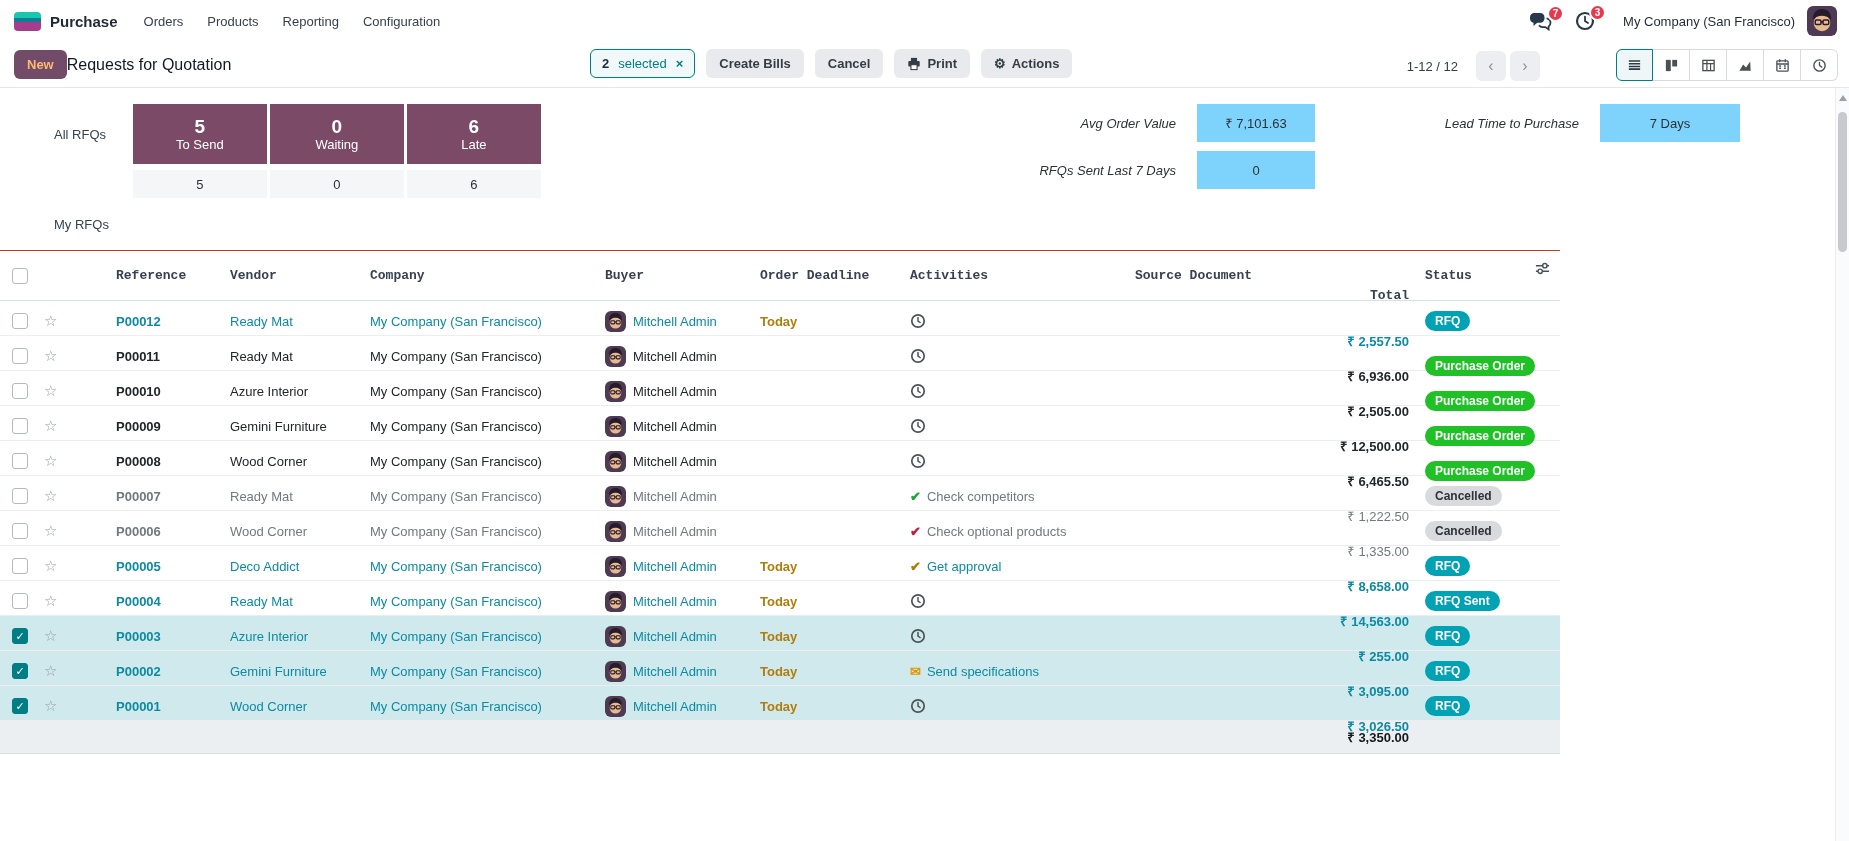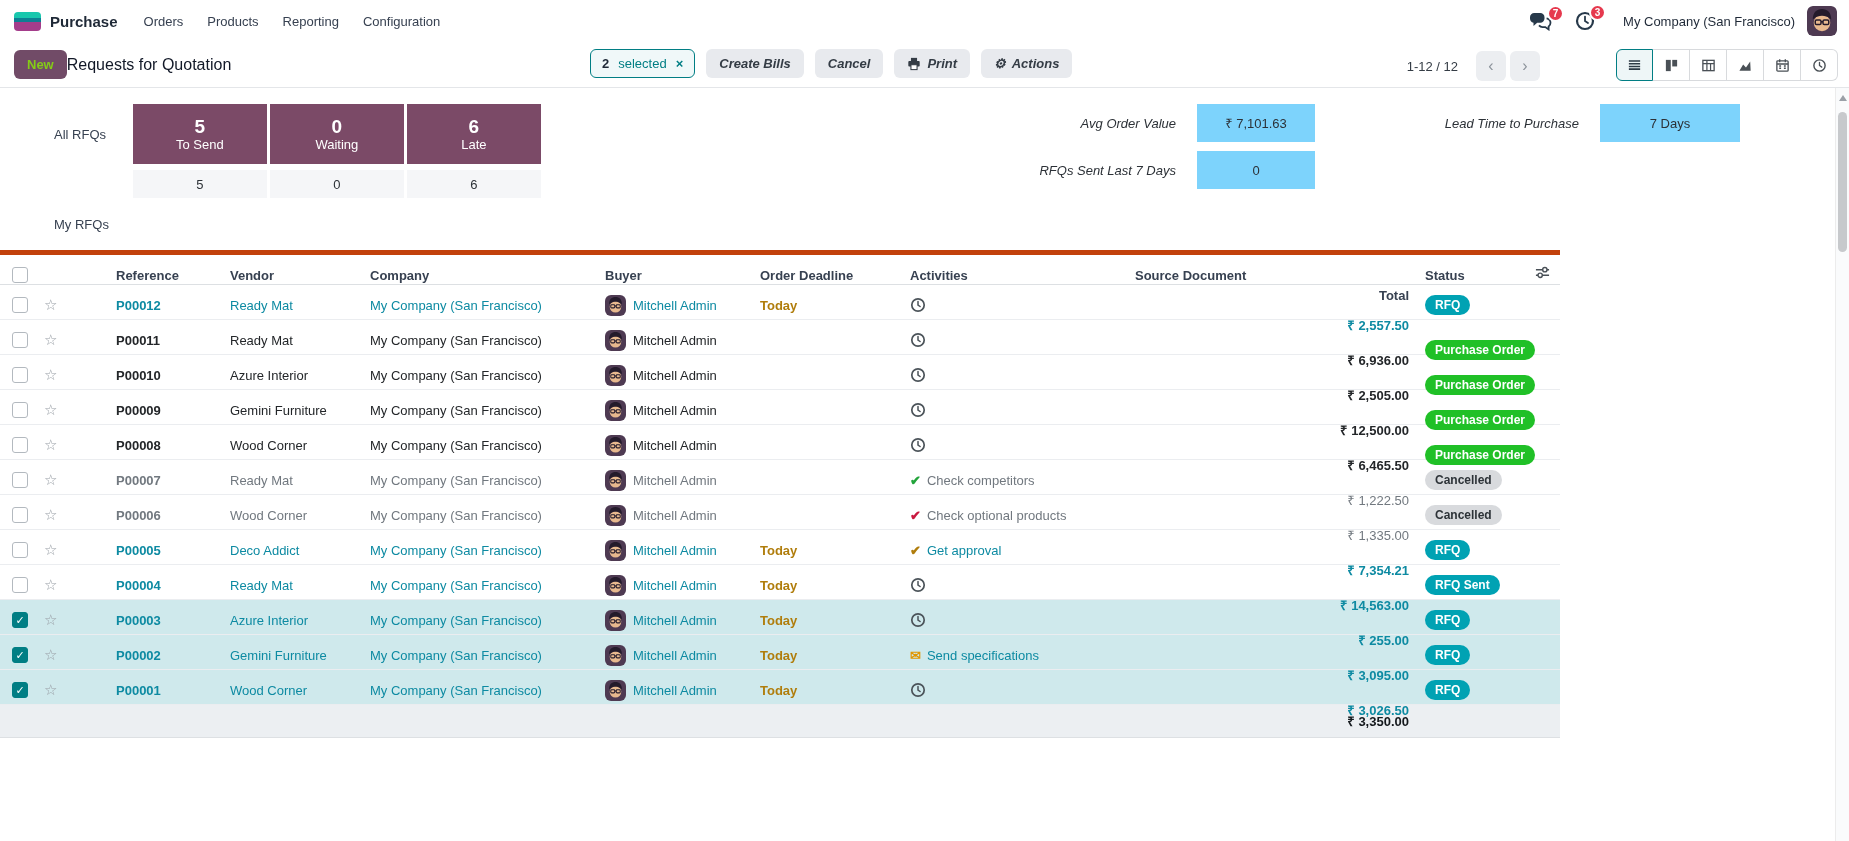--- a/index.html
+++ b/index.html
@@ -16,28 +16,28 @@
   .nav-spacer { flex:1; }
   .nav-ic { position:relative; margin-right:22px; cursor:pointer; display:flex; align-items:center; }
   .nav-badge { position:absolute; top:-7px; right:-11px; min-width:17px; height:17px; border-radius:9px; background:#e6394e;
     color:#fff; font-size:10px; font-weight:700; display:flex; align-items:center; justify-content:center; border:2px solid #fff; padding:0 3px; }
   .company-name { color:#1f2937; margin:0 12px 0 6px; cursor:pointer; }
   .avatar { border-radius:6px; overflow:hidden; cursor:pointer; line-height:0; }
 
   
   .control { position:absolute; top:42px; left:0; right:0; height:46px; border-bottom:1px solid #e4e6e9; background:#fff; }
   .breadcrumb { position:absolute; left:14px; top:8px; display:flex; align-items:center; }
-  .btn-new { background:var(--brand-purple,#714b67); color:#84cc16; border:none; border-radius:6px; padding:7px 13px; font-size:13px; font-weight:600; cursor:pointer; font-family:inherit; }
+  .btn-new { background:var(--brand-purple,#714b67); color:#fdba74; border:none; border-radius:6px; padding:7px 13px; font-size:13px; font-weight:600; cursor:pointer; font-family:inherit; }
   .page-title { font-size:16px; color:#111827; }
   .center-actions { position:absolute; left:590px; top:7px; display:flex; align-items:center; gap:11px; }
   .selected-pill { display:flex; align-items:center; gap:9px; border:1px solid var(--accent,#017e84); background:#f0f8f9; border-radius:6px; padding:6px 11px; }
   .selected-pill .cnt { color:#1f2937; font-weight:700; }
   .selected-pill .sel-txt { color:var(--accent,#017e84); }
   .selected-pill .x { color:var(--accent,#017e84); font-weight:700; cursor:pointer; font-size:13px; }
-  .btn { background:#e8eaee; border:none; border-radius:6px; padding:7px 13px; font-size:13px; font-weight:600; color:#343c45; cursor:pointer; display:flex; align-items:center; gap:6px; font-family:inherit;font-style:italic; }
+  .btn { background:#e8eaee; border:none; border-radius:6px; padding:7px 13px; font-size:13px; font-weight:600; color:#343c45; cursor:pointer; display:flex; align-items:center; gap:6px; font-family:inherit; }
   .pager { position:absolute; right:309px; top:9px; display:flex; align-items:center; }
   .pager-count { color:#343c45; margin-right:14px; cursor:pointer; }
   .pg-btn { width:30px; height:30px; background:#eceef1; border:none; border-radius:6px; color:#8c939b; font-size:16px; cursor:pointer; margin-left:4px; }
   .switcher { position:absolute; right:11px; top:7px; display:flex; }
   .sw-btn { width:37px; height:32px; background:#fff; border:1px solid #d8dadd; border-left-width:0; display:flex; align-items:center; justify-content:center; cursor:pointer; }
   .sw-btn:first-child { border-left-width:1px; border-radius:6px 0 0 6px; }
   .sw-btn:last-child { border-radius:0 6px 6px 0; }
   .sw-btn.active { border:1px solid var(--accent,#017e84); background:#eef6f7; }
 
   
@@ -56,21 +56,21 @@
   .tile-light { height:28px; background:#f5f6f8; color:#2c3137; display:flex; align-items:center; justify-content:center; cursor:pointer; }
   .kpis { position:absolute; left:950px; top:16px; display:grid; grid-template-columns:365px 425px; row-gap:9px; }
   .kpi-cell { display:flex; align-items:center; }
   .kpi-label { flex:1; text-align:right; color:#2c3137; padding-right:21px;font-style:italic; }
   .kpi-value { width:118px; height:38px; background:#7dd3fc; display:flex; align-items:center; justify-content:center; color:#2c3137; }
   .kpi-cell:nth-child(2n) .kpi-value { width:140px; }
 
   
   .ltable { position:relative; width:1560px; margin-top:22px; }
   .trow, .thead-row, .tfoot-row { display:grid; grid-template-columns:40px 42px 140px 140px 235px 155px 150px 225px 160px 130px 143px; align-items:center; }
-  .thead-row { height:35px; border-top:5px solid #c2410c; border-bottom:1px solid #dde0e3; font-weight:700; color:#374151; position:relative; }
+  .thead-row { height:51px; border-top:1px solid #c2410c; border-bottom:1px solid #dde0e3; font-weight:700; color:#374151; position:relative;font-family:Liberation Mono, monospace; }
   .td, .th { padding-left:8px; white-space:nowrap; overflow:hidden; }
   .cell-check { display:flex; justify-content:center; padding-left:0; }
   .cell-star { padding-left:4px; }
   .cell-ref { padding-left:34px; font-weight:600; }
   .th.cell-ref { padding-left:34px; }
   .cell-total, .th-total { text-align:right; padding-right:8px;margin-top:40px; }
   .trow { height:35px; border-bottom:1px solid #ebedf0; background:#fff; }
   .trow.selected { background:var(--selected-row-bg,#cfe9ec); }
   .tone-normal .td { color:#232629; }
   .tone-teal .td { color:var(--link-teal,#0d8aa2); }
@@ -515,21 +515,21 @@
                   <path d="M11.2 12.6h1.6" stroke="#241b2b" stroke-width="1.2"></path>
                 </svg></span>
               <span>Mitchell Admin</span>
             </div>
             <div class="td cell-deadline">Today</div>
             <div class="td cell-activity">
               <span class="act-ic" style="color: rgb(176, 125, 12);">✔</span>
               <span>Get approval</span>
             </div>
             <div class="td"></div>
-            <div class="td cell-total">₹ 7,354.21</div>
+            <div class="td cell-total">₹ 8,658.00</div>
             <div class="td cell-status"><span class="badge badge-rfq">RFQ</span></div>
           </div>
           <div class="trow tone-teal">
             <div class="td cell-check">
               <span class="cb"></span>
             </div>
             <div class="td cell-star"><span class="star">☆</span></div>
             <div class="td cell-ref">P00004</div>
             <div class="td">Ready Mat</div>
             <div class="td">My Company (San Francisco)</div>

